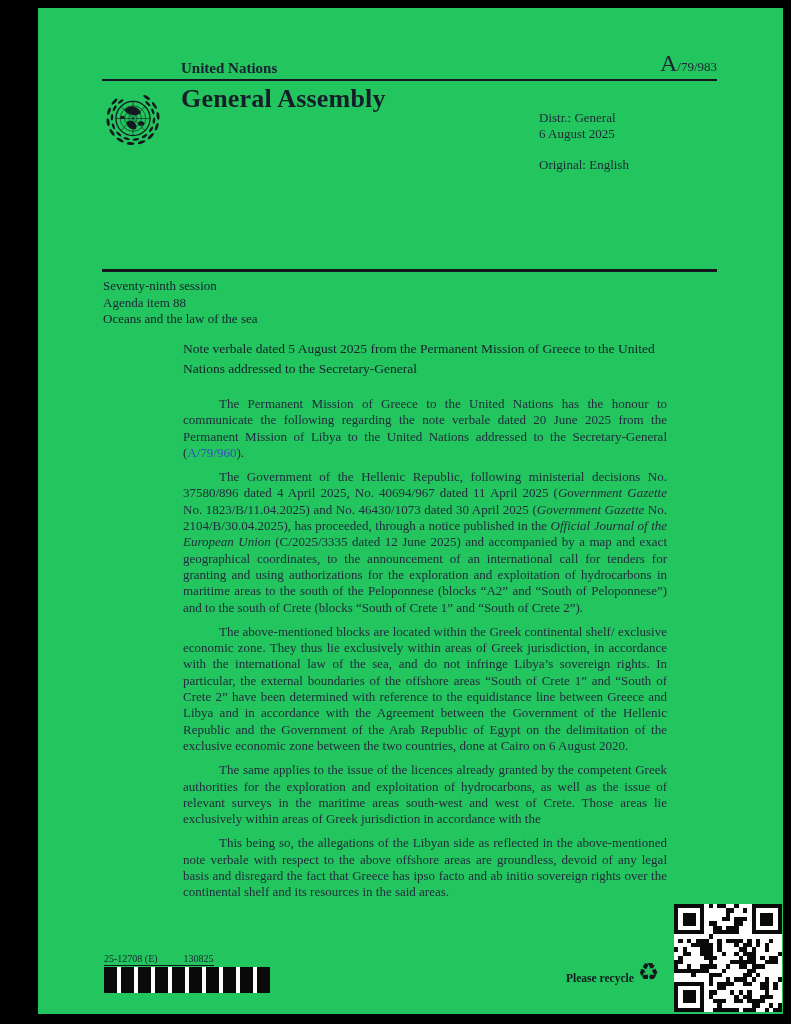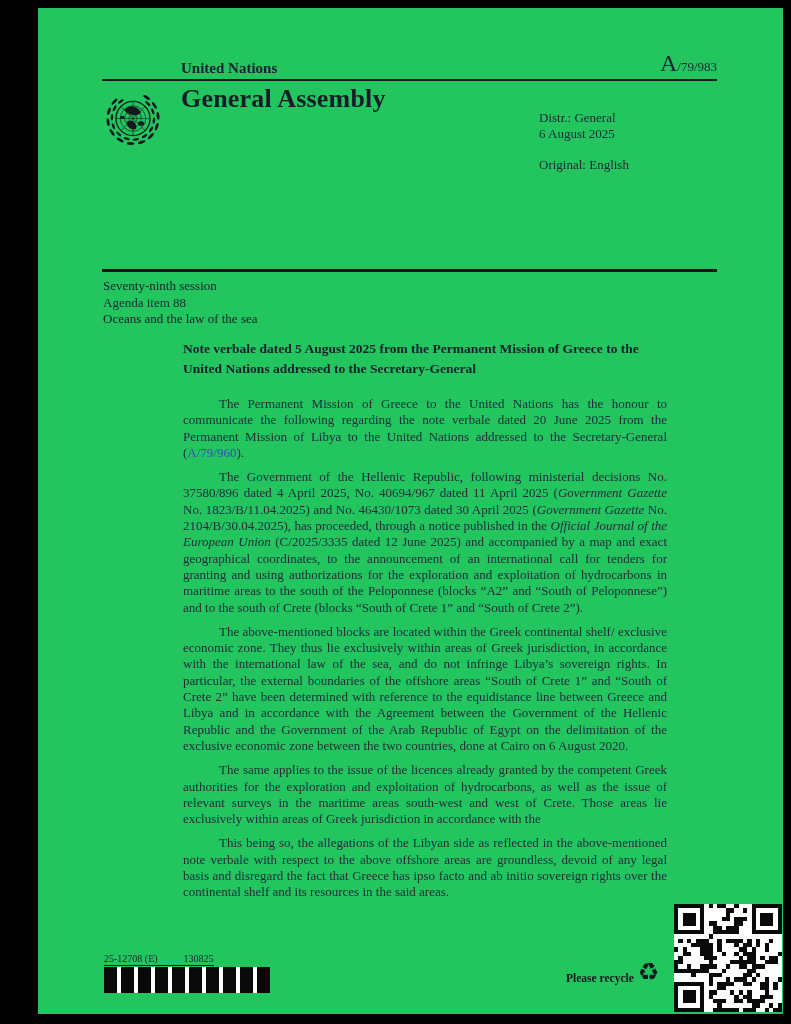--- a/index.html
+++ b/index.html
@@ -22,21 +22,21 @@
   .emblem{position:absolute;left:64px;top:78px;width:62px;height:70px;}
   .ga-heading{position:absolute;left:143px;top:76px;font-size:26px;font-weight:bold;color:#161c28;letter-spacing:.2px;}
   .distr-block{position:absolute;left:501px;top:102px;font-size:13px;line-height:16px;color:#1f2738;}
   .distr-block .orig{margin-top:15px;}
   
   .rule-thick{position:absolute;left:64px;right:66px;top:261px;height:3px;background:#15191f;}
   .session{position:absolute;left:65px;top:270px;font-size:13px;line-height:16.5px;color:#1f2738;}
   .session .b{font-weight:normal;color:#181f2d;}
   
   .docbody{position:absolute;left:145px;top:331px;width:484px;}
-  .doc-title{font-weight:bold;font-size:13.5px;line-height:20px;color:#181f2d;margin:0 0 17px 0;}
+  .doc-title{font-weight:normal;font-size:13.5px;line-height:20px;color:#181f2d;margin:0 0 17px 0;}
   .para{font-size:13px;line-height:16.3px;text-align:justify;text-indent:36px;margin:0 0 8px 0;}
   .doclink{color:var(--link,#3b4bbd);text-decoration:none;}
   
   .footer-id{position:absolute;left:66px;top:945px;font-size:10px;color:#1d2434;}
   .job-line{display:inline-block;border-bottom:1.5px solid #15191f;padding-bottom:1px;}
   .job-line .gap{display:inline-block;width:26px;}
   .barcode{margin-top:1px;width:166px;height:26px;
     background:repeating-linear-gradient(90deg,#0a0a0a 0 13px,#fdfdfc 13px 17px);}
   .recycle-area{position:absolute;left:528px;top:952px;display:flex;align-items:flex-end;}
   .recycle-label{font-weight:bold;font-size:11.5px;color:#14181f;}

